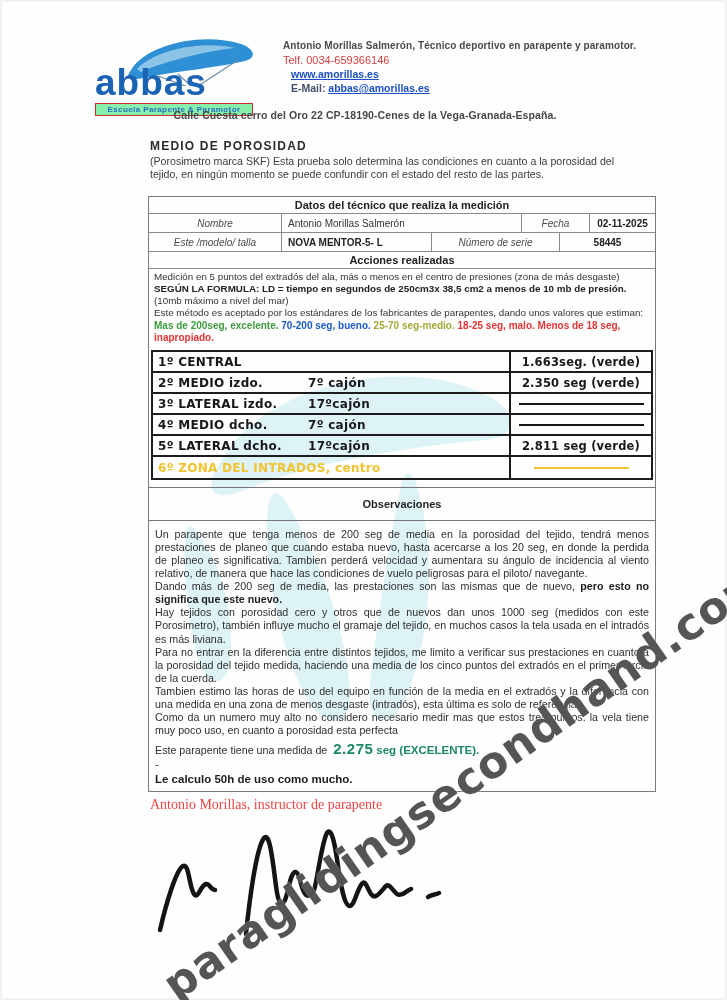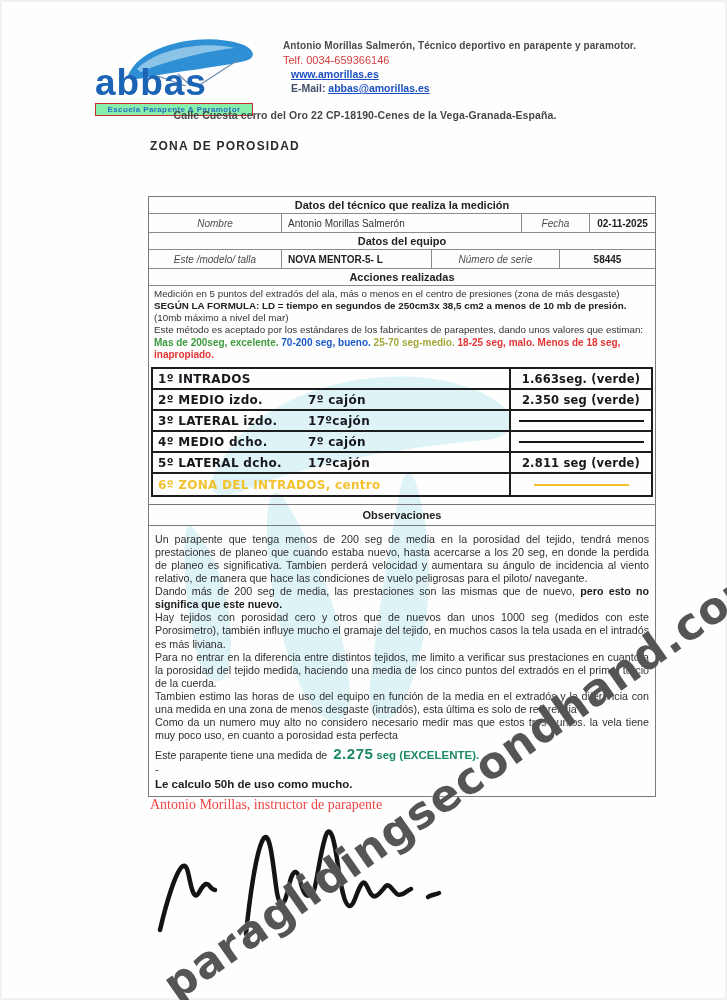--- a/index.html
+++ b/index.html
@@ -70,21 +70,21 @@
   .m-val { width:142px; border-left:2px solid #1d1d1d; align-self:stretch;
            display:flex; align-items:center; justify-content:center;
            font-weight:bold; font-size:11.5px; color:#17171c; letter-spacing:.2px;
            font-family:"DejaVu Sans", sans-serif; }
   .m-dash { width:125px; border-top:2.5px solid #151515; }
   .m-yellow .m-pos, .m-yellow .m-cell { color:#f2c230; }
   .m-yellow .m-dash { border-top-color:#f2c230; width:95px; }
 
   
   .obs-head { margin-top:7px; border-top:1px solid #777; border-bottom:1px solid #777;
-              text-align:center; font-weight:bold; font-size:11px; color:#222; padding:4px 0; }
+              text-align:center; font-weight:bold; font-size:11px; color:#222; padding:10px 0; }
   .obs-body { padding:7px 6px 5px 6px; font-size:10.7px; line-height:1.22;
               color:#2f2f2f; text-align:justify; }
   .obs-body p { margin:0; }
   .obs-b { font-weight:bold; color:#1d1d1d; }
   .result-line { margin-top:3px; font-size:10.7px; color:#2f2f2f; }
   .result-val { color:#1d8a63; font-weight:bold; font-size:15px; letter-spacing:.5px; }
   .result-suffix { color:#1d8a63; font-weight:bold; font-size:11.5px; }
   .dash-line { font-size:10.7px; }
   .usage { font-weight:bold; font-size:11.5px; color:#1d1d1d; margin-top:1px; }
 
@@ -135,35 +135,35 @@
       <div class="contact-web"><a href="#">www.amorillas.es</a></div>
       <div class="contact-email">
         <span>E-Mail:</span>
         <a href="#">abbas@amorillas.es</a>
       </div>
     </div>
 
     <div class="address">Calle Cuesta cerro del Oro 22 CP-18190-Cenes de la Vega-Granada-España.</div>
 
     <div class="intro">
-      <div class="intro-title">ZONA DE POROSIDAD</div>
+      <div class="intro-title">MEDIO DE POROSIDAD</div>
+      <div class="intro-desc">(Porosimetro marca SKF) Esta prueba solo determina las condiciones en cuanto a la porosidad del tejido, en ningún momento se puede confundir con el estado del resto de las partes.</div>
     </div>
 
     <div class="cert">
 
       <div class="sec-head">Datos del técnico que realiza la medición</div>
 
       <div class="t-row">
         <div class="t-cell t-label w1">Nombre</div>
         <div class="t-cell t-value w2 bl">Antonio Morillas Salmerón</div>
         <div class="t-cell t-label w3 bl">Fecha</div>
         <div class="t-cell t-bold w4 bl" style="justify-content:center">02-11-2025</div>
       </div>
 
-      <div class="sec-head">Datos del equipo</div>
 
       <div class="t-row">
         <div class="t-cell t-label e1">Este /modelo/ talla</div>
         <div class="t-cell t-bold e2 bl">NOVA MENTOR-5- L</div>
         <div class="t-cell t-label e3 bl">Número de serie</div>
         <div class="t-cell t-bold e4 bl">58445</div>
       </div>
 
       <div class="sec-head">Acciones realizadas</div>
 
@@ -177,21 +177,21 @@
           <span class="sc-blue">70-200 seg, bueno.</span>
           <span class="sc-olive">25-70 seg-medio.</span>
           <span class="sc-red">18-25 seg, malo.</span>
           <span class="sc-red">Menos de 18 seg, inapropiado.</span>
         </div>
       </div>
 
       <div class="meas">
         <div class="m-row">
           <div class="m-label">
-              <span class="m-pos">1º INTRADOS</span>
+              <span class="m-pos">1º CENTRAL</span>
               <span class="m-cell"></span>
             </div>
           <div class="m-val">1.663seg. (verde)</div>
         </div>
         <div class="m-row">
           <div class="m-label">
               <span class="m-pos">2º MEDIO izdo.</span>
               <span class="m-cell">7º cajón</span>
             </div>
           <div class="m-val">2.350 seg (verde)</div>

